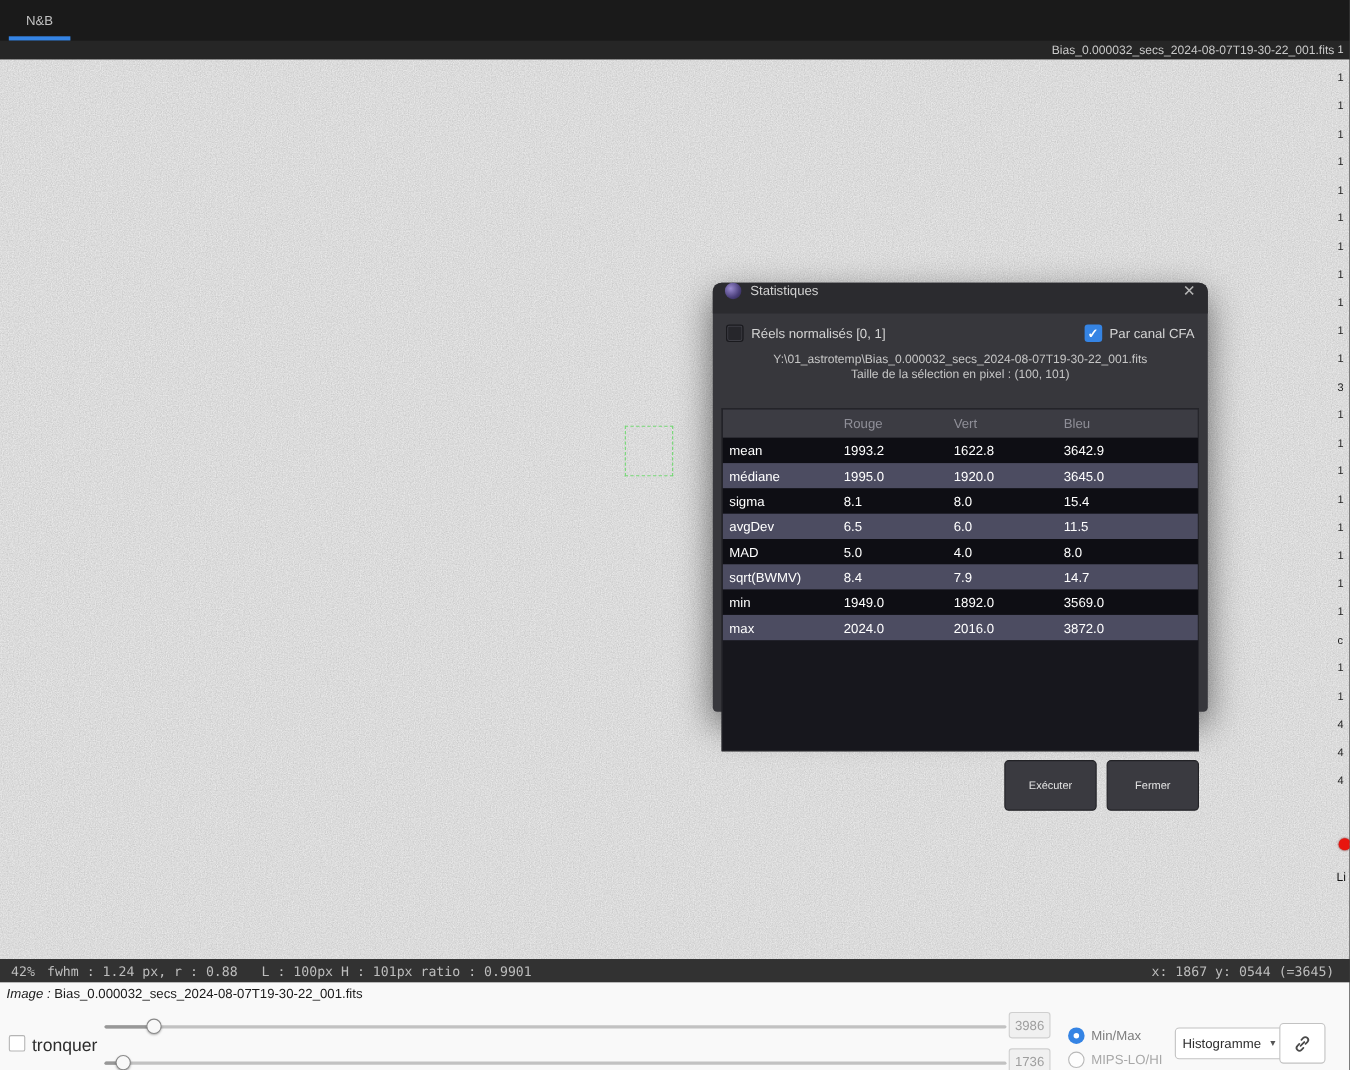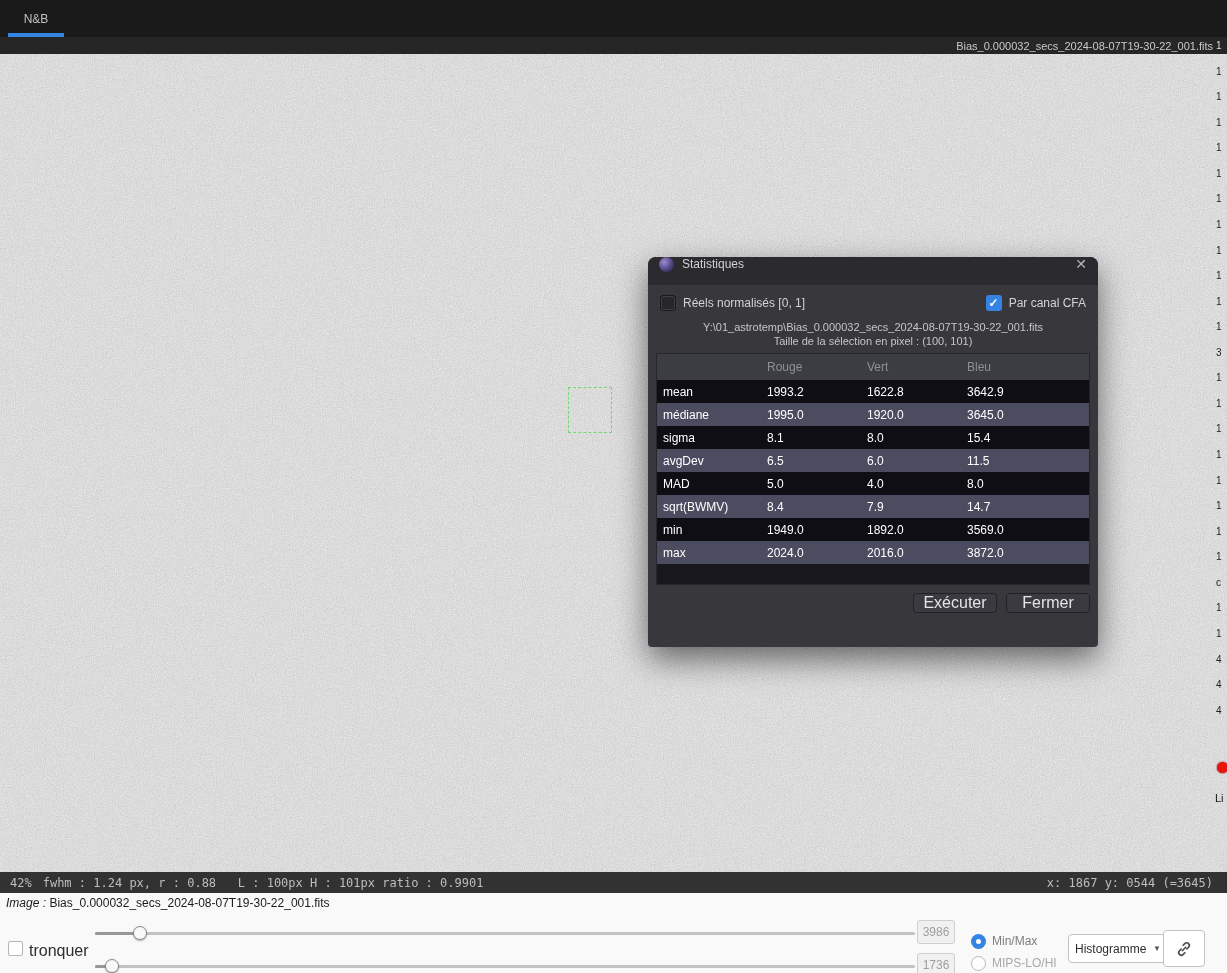--- a/index.html
+++ b/index.html
@@ -36,32 +36,32 @@
   .chk-row { display:flex; align-items:center; padding:10px 12px 0 12px; }
   .chk { width:16px; height:16px; border-radius:3px; margin-right:7px; flex:0 0 auto; }
   .chk.unchecked { background:#26262b; border:1px solid #1a1a1e; box-shadow:inset 0 0 0 1px #3e3e45; }
   .chk.checked { background:#3584e4; color:#fff; font-size:12px; font-weight:bold;
                  display:flex; align-items:center; justify-content:center; }
   .chk-label { font-size:12px; color:#d4d4d4; }
   .cfa-group { margin-left:auto; display:flex; align-items:center; }
   .dialog-path { text-align:center; font-size:11px; color:#c6c6c6; margin-top:10px; }
   .dialog-selsize { text-align:center; font-size:11px; color:#c6c6c6; margin-top:2px; }
 
-  .stats-table { margin:6px 8px 0 8px; height:232px; background:#17171d; border:1px solid #26262b; overflow:hidden; }
+  .stats-table { margin:24px 8px 0 8px; height:312px; background:#17171d; border:1px solid #26262b; overflow:hidden; }
   .thead { display:grid; grid-template-columns:104px 100px 100px 1fr; height:26px; background:#3c3c43;
            color:#8f8f98; font-size:12px; align-items:center; }
   .thead .tcell { padding-left:6px; }
   .trow { display:grid; grid-template-columns:104px 100px 100px 1fr; height:23px; align-items:center;
           font-size:12px; color:#ffffff; background:#0e0e14; }
   .trow.alt { background:#4c4c61; }
   .tcell { padding-left:6px; white-space:nowrap; overflow:hidden; }
 
   .dialog-buttons { display:flex; justify-content:flex-end; gap:9px; padding:8px 8px 0 8px; }
-  .dlg-btn { width:84px; height:20px; background:#3a3a40; border:1px solid #222226; border-radius:4px;
-             color:#e4e4e4; font-size:16px; display:flex; align-items:center; justify-content:center; cursor:default; }
+  .dlg-btn { width:84px; height:46px; background:#3a3a40; border:1px solid #222226; border-radius:4px;
+             color:#e4e4e4; font-size:10px; display:flex; align-items:center; justify-content:center; cursor:default; }
 
   
   .right-strip { position:absolute; left:1213px; top:40px; width:14px; height:832px; z-index:4;
                  font-size:10px; color:#1f1f1f; }
   .glyphs { display:flex; flex-direction:column; height:676px; justify-content:space-between;
             align-items:flex-start; padding-left:3px; }
   .edge-glyph:first-child { color:#dedede; }
   .red-dot { position:absolute; left:4px; top:722px; width:11px; height:11px; border-radius:50%;
              background:#e8150f; box-shadow:0 0 2px #7a0000; }
   .partial-label { position:absolute; left:2px; top:752px; font-size:11px; color:#141414; }

